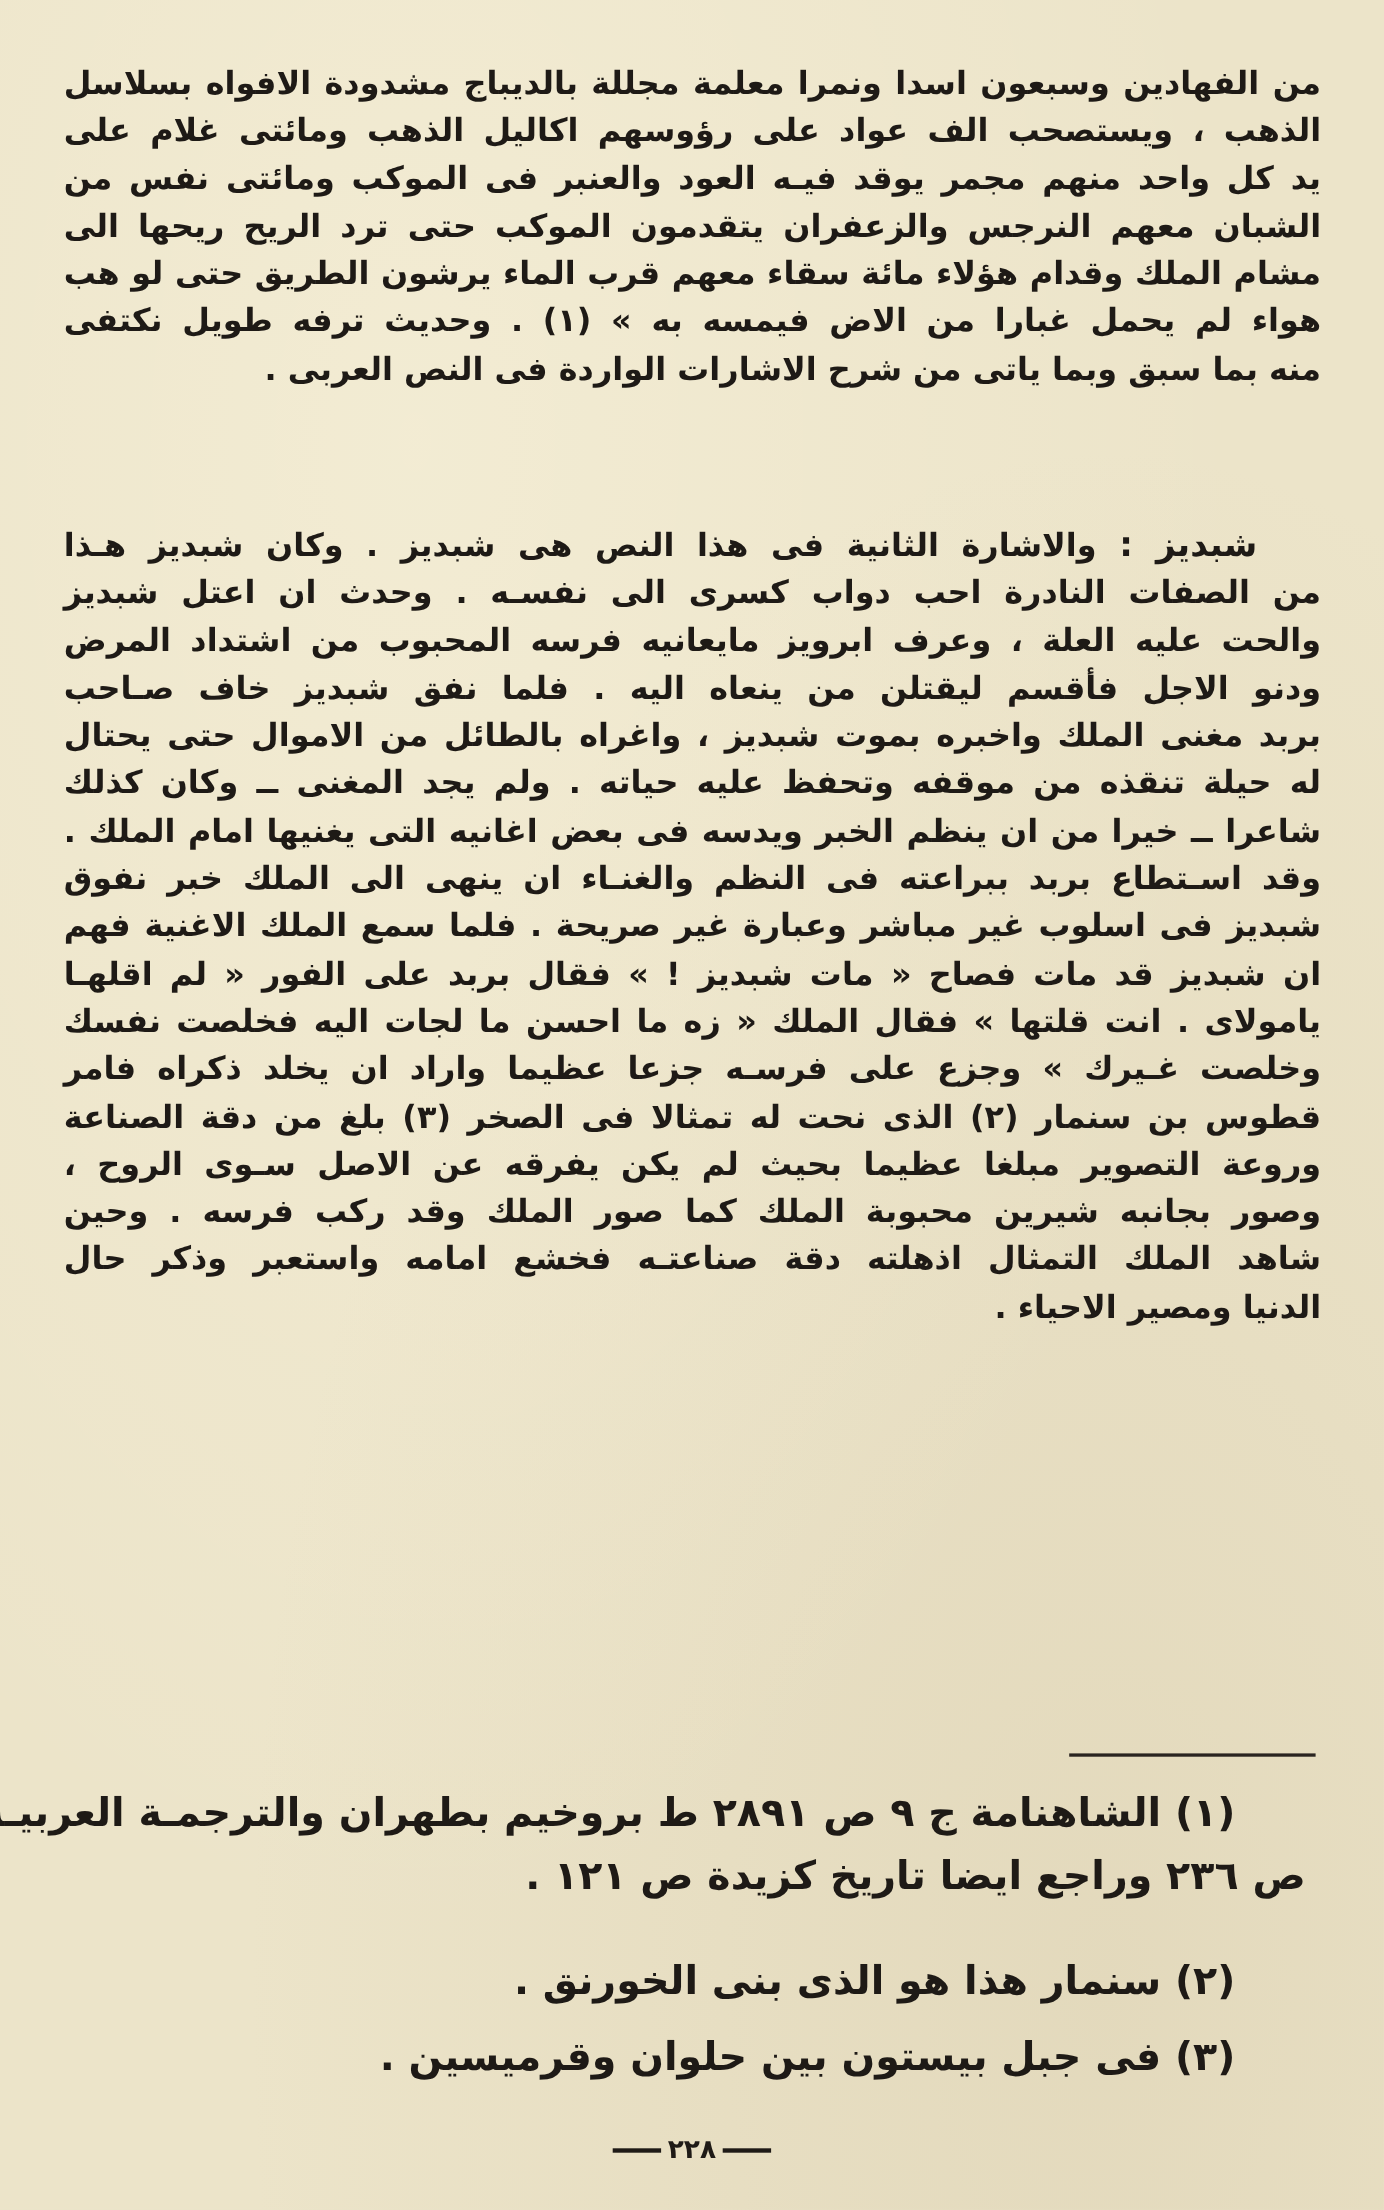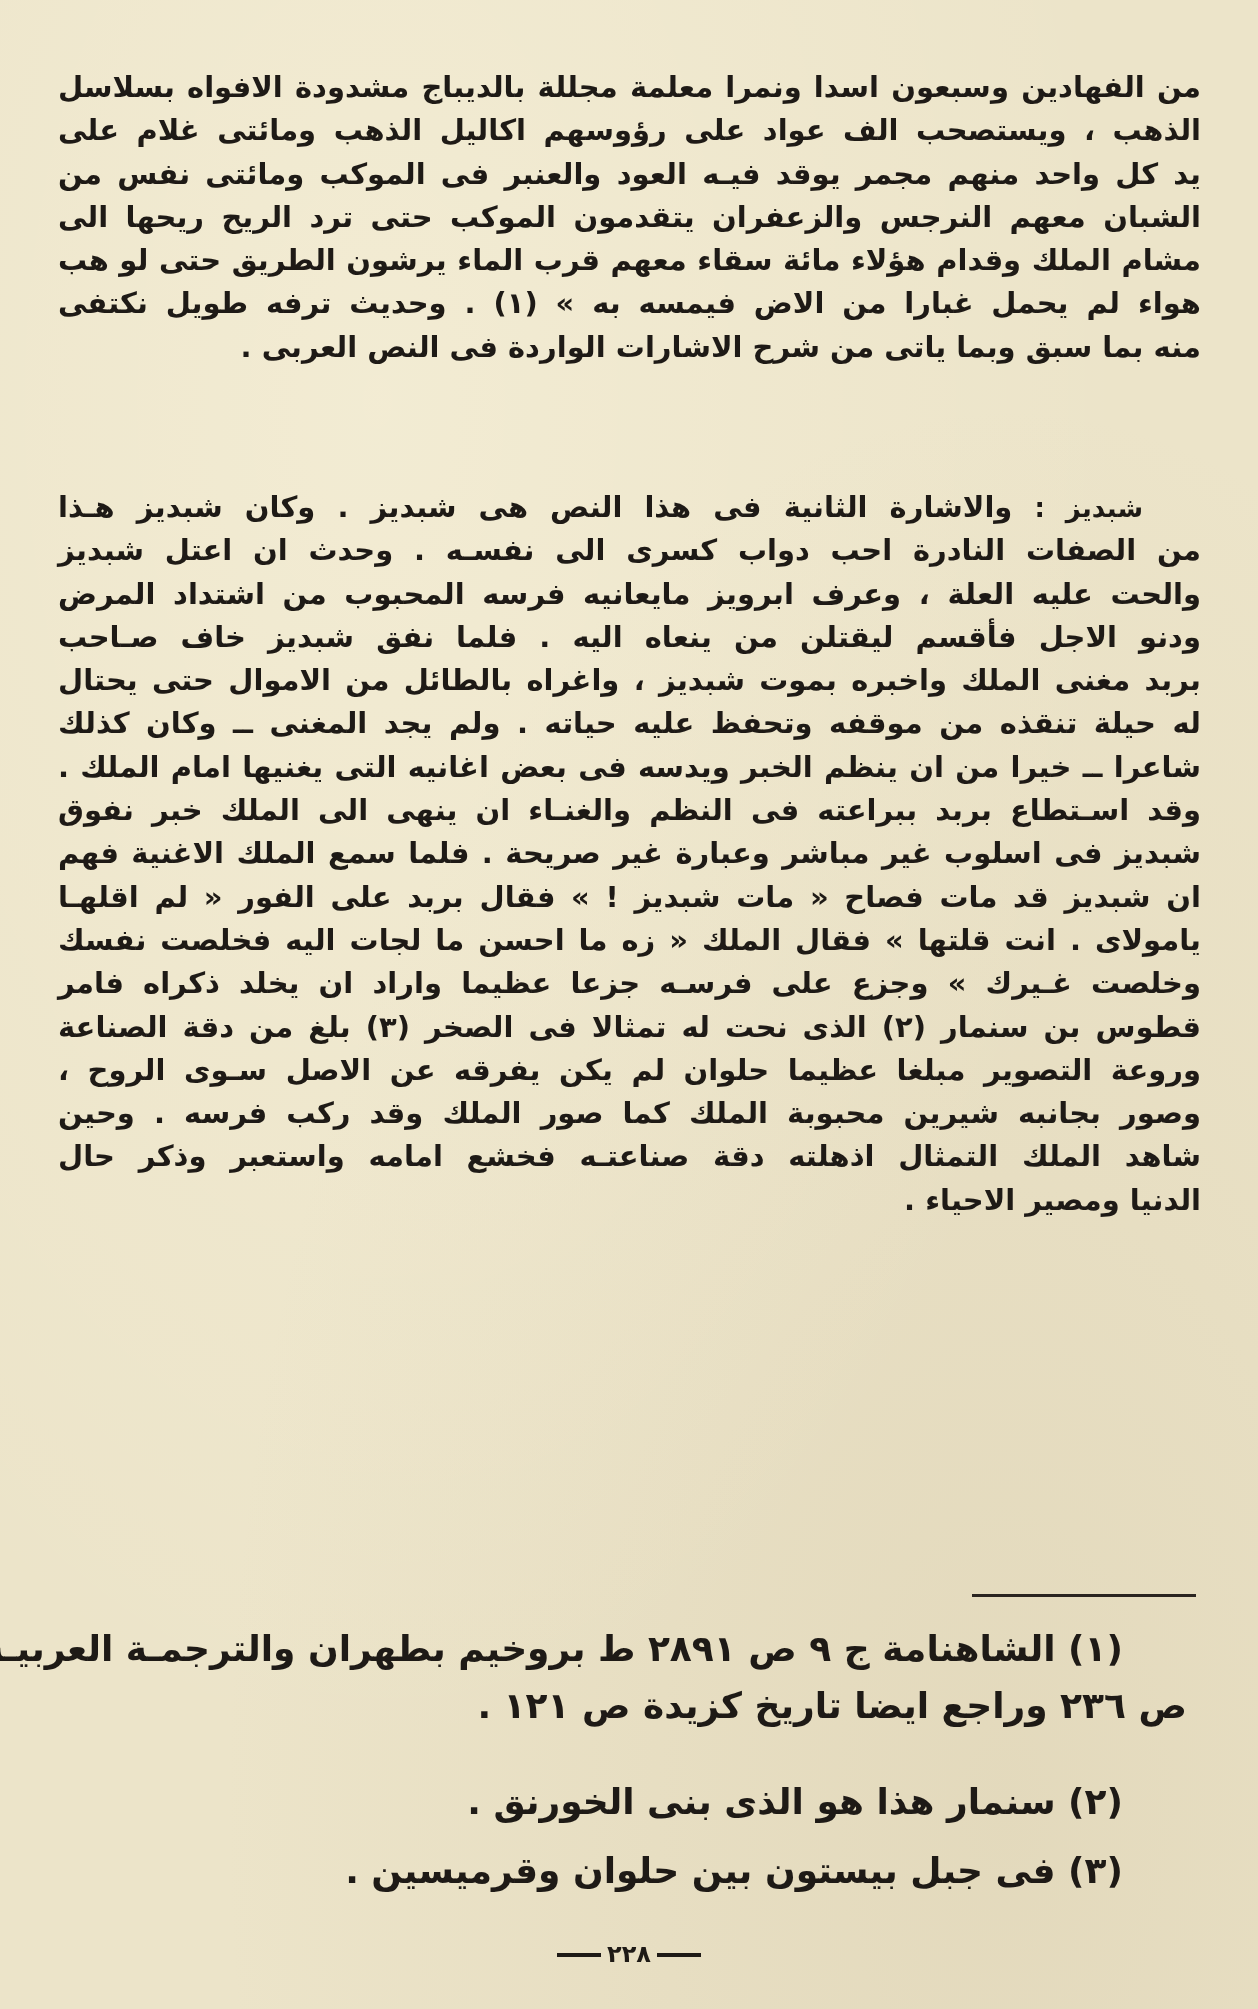--- a/index.html
+++ b/index.html
@@ -9,32 +9,32 @@
     background-image:
       radial-gradient(ellipse at 30% 20%, rgba(255,250,230,0.35), rgba(0,0,0,0) 60%),
       radial-gradient(ellipse at 80% 90%, rgba(200,185,150,0.25), rgba(0,0,0,0) 55%);
     font-family: "DejaVu Sans", sans-serif;
     color:#1e1a16;
     position:relative;
   }
   .page { position:absolute; left:0; top:0; width:1258px; height:2009px; }
   .text-block {
     position:absolute; left:58px; width:1143px;
-    direction:rtl; text-align:justify; text-align-last:right;margin-top:12px;
+    direction:rtl; text-align:justify; text-align-last:right;
   }
   .line {
     display:block; height:43.3px; line-height:43.3px;
     font-size:29px; font-weight:bold; white-space:nowrap;
     letter-spacing:-0.2px;
   }
   .line.fill { text-align:justify; text-align-last:justify; }
   .line.last { text-align-last:right; }
   .p1 { top:54px; }
   .p2 { top:474px; }
-  .heading-word { font-weight:bold; font-size:26px; }
+  .heading-word { font-weight:bold; font-size:31px; }
   .indent { padding-right:58px; }
   .sep {
     position:absolute; left:972px; top:1594px; width:224px; height:3px;
     background:#2a2420;
   }
   .footnotes {
     position:absolute; left:58px; width:1143px; direction:rtl;
   }
   .fn { display:block; font-size:36px; font-weight:bold; line-height:52px; white-space:nowrap; }
   .fn.fill { text-align:justify; text-align-last:justify; }
@@ -70,21 +70,21 @@
     <span class="line fill">ودنو الاجل فأقسم ليقتلن من ينعاه اليه . فلما نفق شبديز خاف صـاحب</span>
     <span class="line fill">بربد مغنى الملك واخبره بموت شبديز ، واغراه بالطائل من الاموال حتى يحتال</span>
     <span class="line fill">له حيلة تنقذه من موقفه وتحفظ عليه حياته . ولم يجد المغنى ــ وكان كذلك</span>
     <span class="line fill">شاعرا ــ خيرا من ان ينظم الخبر ويدسه فى بعض اغانيه التى يغنيها امام الملك .</span>
     <span class="line fill">وقد اسـتطاع بربد ببراعته فى النظم والغنـاء ان ينهى الى الملك خبر نفوق</span>
     <span class="line fill">شبديز فى اسلوب غير مباشر وعبارة غير صريحة . فلما سمع الملك الاغنية فهم</span>
     <span class="line fill">ان شبديز قد مات فصاح « مات شبديز ! » فقال بربد على الفور « لم اقلهـا</span>
     <span class="line fill">يامولاى . انت قلتها » فقال الملك « زه ما احسن ما لجات اليه فخلصت نفسك</span>
     <span class="line fill">وخلصت غـيرك » وجزع على فرسـه جزعا عظيما واراد ان يخلد ذكراه فامر</span>
     <span class="line fill">قطوس بن سنمار (٢) الذى نحت له تمثالا فى الصخر (٣) بلغ من دقة الصناعة</span>
-    <span class="line fill">وروعة التصوير مبلغا عظيما حلوان لم يكن يفرقه عن الاصل سـوى الروح ،</span>
+    <span class="line fill">وروعة التصوير مبلغا عظيما بحيث لم يكن يفرقه عن الاصل سـوى الروح ،</span>
     <span class="line fill">وصور بجانبه شيرين محبوبة الملك كما صور الملك وقد ركب فرسه . وحين</span>
     <span class="line fill">شاهد الملك التمثال اذهلته دقة صناعتـه فخشع امامه واستعبر وذكر حال</span>
     <span class="line last">الدنيا ومصير الاحياء .</span>
   </div>
 
   <div class="sep"></div>
 
   <div class="footnotes">
     <span class="fn fill fn1a">(١) الشاهنامة ج ٩ ص ٢٨٩١ ط بروخيم بطهران والترجمـة العربيـة</span>
     <span class="fn fn1b">ص ٢٣٦ وراجع ايضا تاريخ كزيدة ص ١٢١ .</span>

